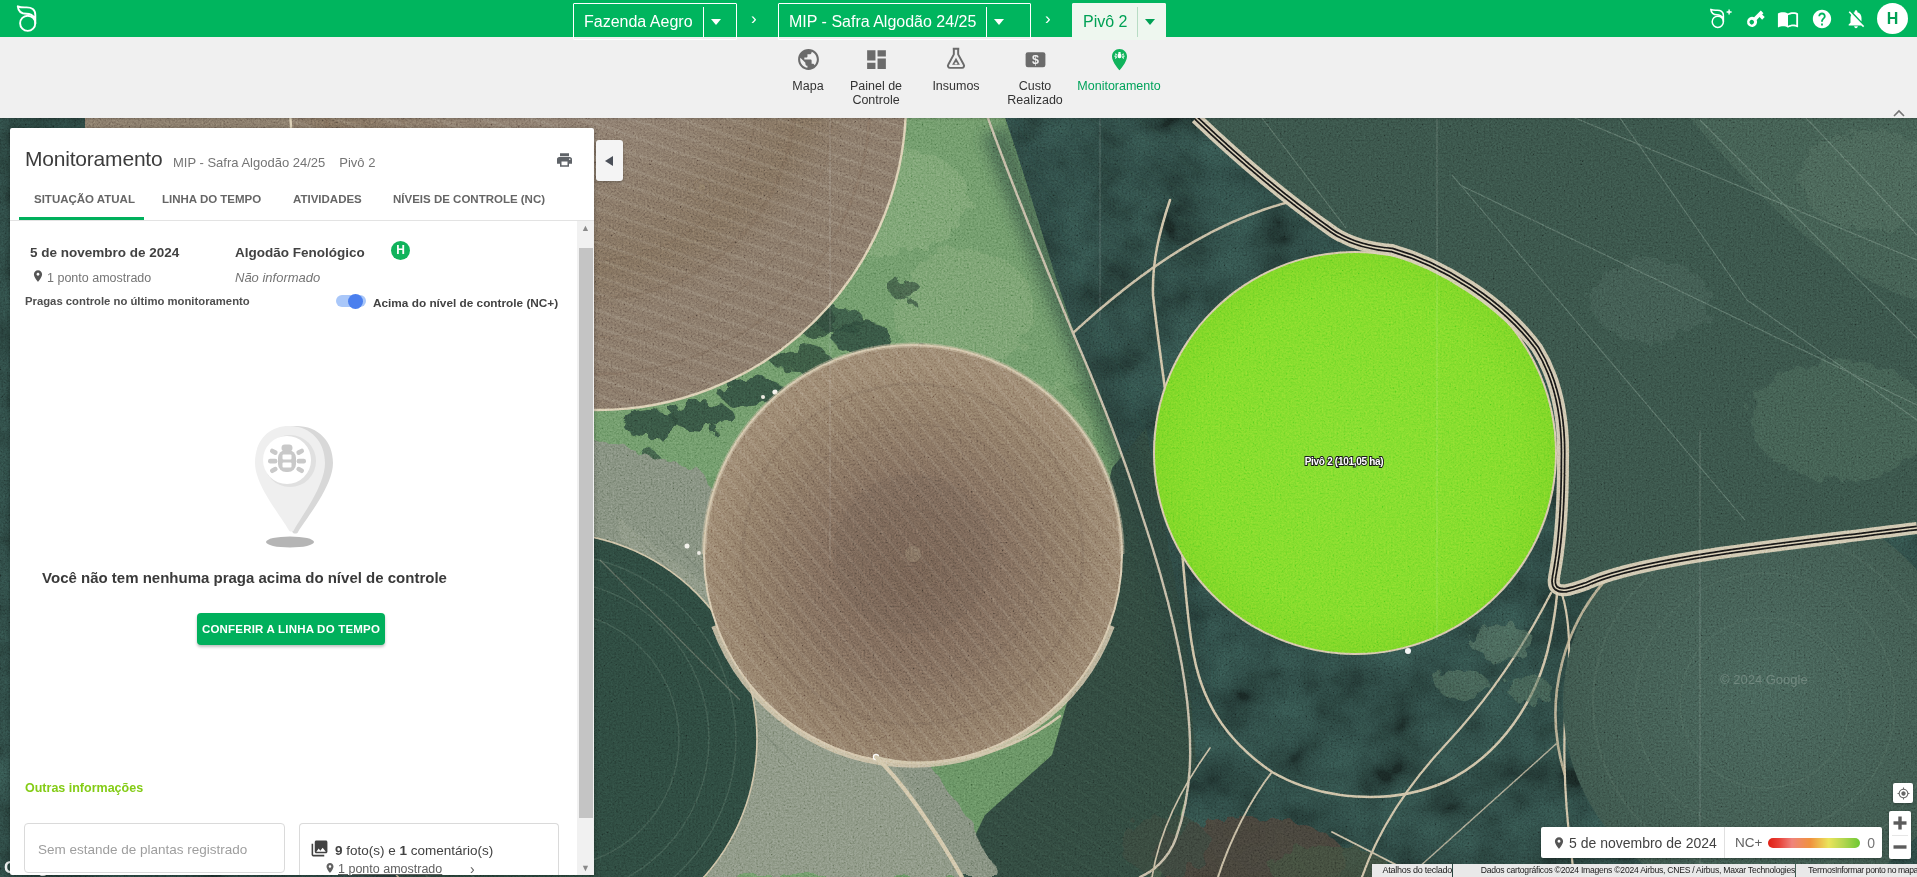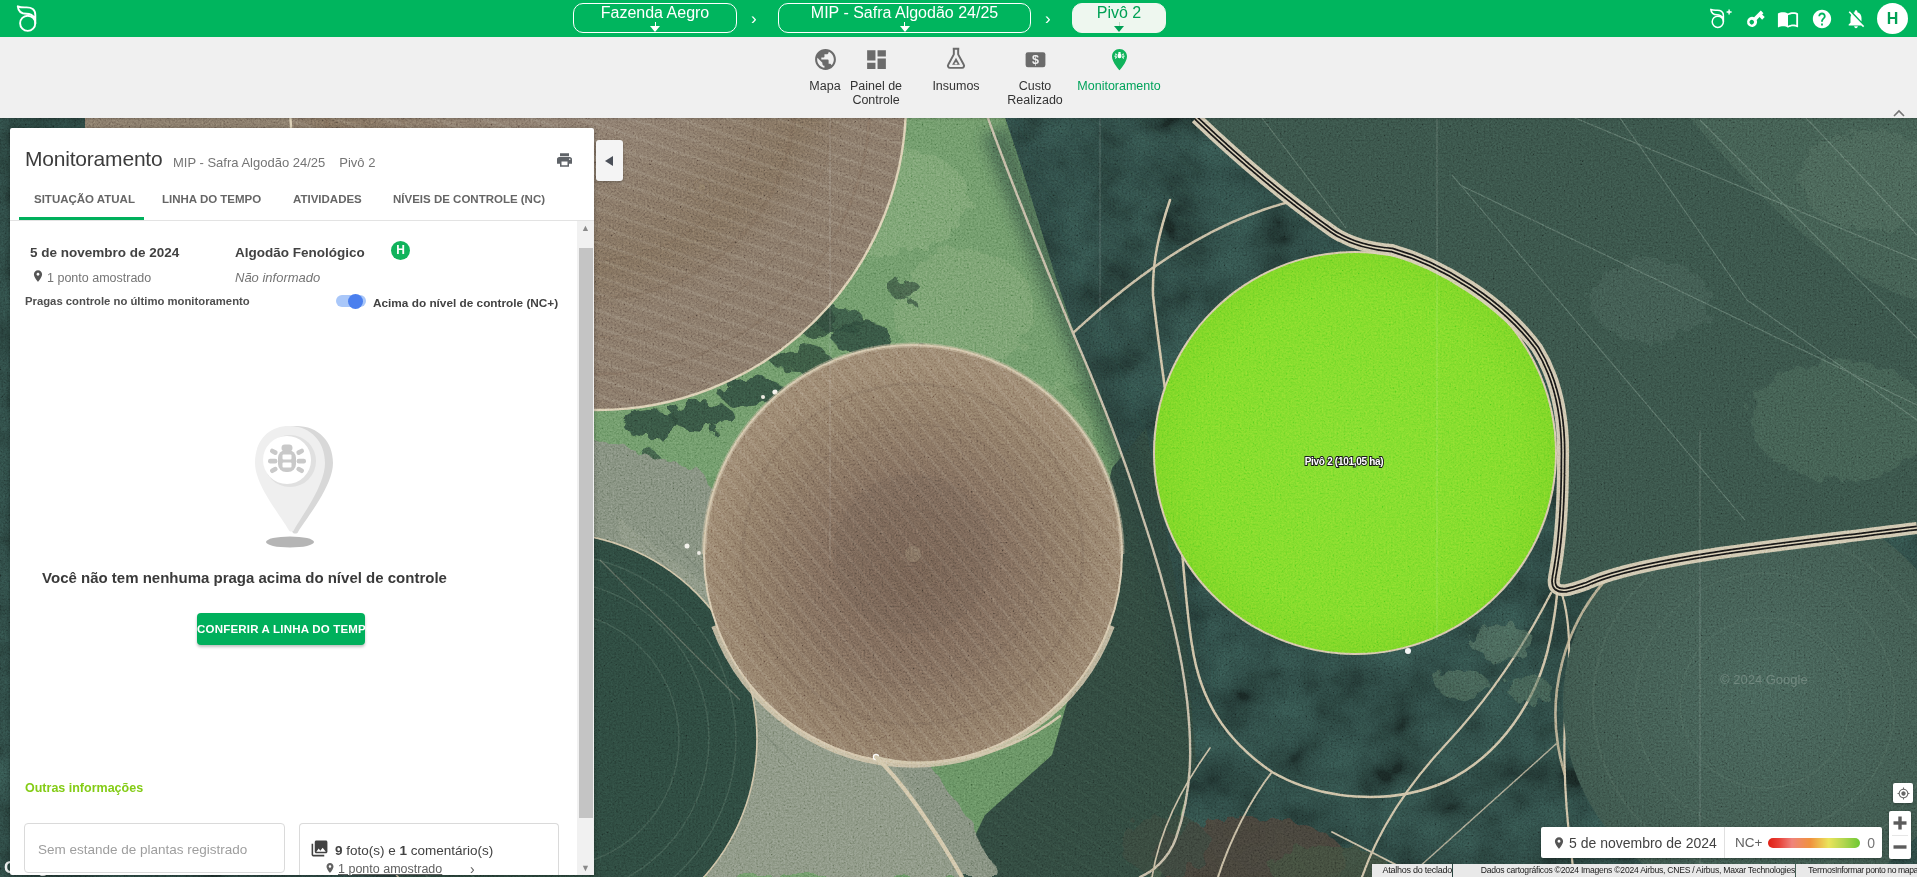--- a/index.html
+++ b/index.html
@@ -2,21 +2,21 @@
 <html lang="pt-BR"><head>
 <meta charset="utf-8">
 <title>Monitoramento</title>
 <style>
   * { margin:0; padding:0; box-sizing:border-box; }
   html,body { width:1917px; height:877px; overflow:hidden; font-family:"Liberation Sans", sans-serif; background:#2e4a45; }
   .abs { position:absolute; }
 
   
   #topbar { position:absolute; left:0; top:0; width:1917px; height:37px; background:#00b55e; z-index:50; }
-  .crumb { position:absolute; top:3px; height:30px; border:1px solid #fff; border-radius:10px; display:flex; align-items:center; color:#fff; font-size:16px;flex-direction:column; }
+  .crumb { position:absolute; top:3px; height:37px; border:1px solid #fff; border-radius:1px; display:flex; align-items:center; color:#fff; font-size:16px; }
   .crumb .txt { padding:0 10px; white-space:nowrap; }
   .crumb .sep { width:1px; height:30px; background:#fff; }
   .crumb .arr { width:24px; display:flex; align-items:center; justify-content:center; }
   .crumb.lite { background:#eef7ef; border-color:#eef7ef; color:#00a155; }
   .crumb.lite .sep { background:#b8dcc4; }
   .chev { position:absolute; top:0; height:37px; display:flex; align-items:center; color:#fff; font-size:17px; }
   .ticon { position:absolute; top:4px; width:30px; height:30px; display:flex; align-items:center; justify-content:center; }
   #avatar { position:absolute; left:1877px; top:3px; width:31px; height:31px; border-radius:50%; background:#fff; color:#00a155; font-weight:bold; font-size:16px; display:flex; align-items:center; justify-content:center; }
 
   
@@ -369,21 +369,21 @@
   </div>
   <div class="ticon" style="left:1841px">
     <svg width="22" height="22" viewBox="0 0 24 24" fill="#fff">
         <path d="M20 18.69L7.84 6.14 5.27 3.49 4 4.76l2.8 2.8v.01c-.52.99-.8 2.16-.8 3.42v5l-2 2v1h13.73l2 2L21 19.72l-1-1.03zM12 22c1.11 0 2-.89 2-2h-4c0 1.11.89 2 2 2zm6-7.32V11c0-3.08-1.64-5.64-4.5-6.32V4c0-.83-.67-1.5-1.5-1.5s-1.5.67-1.5 1.5v.68c-.15.03-.29.08-.42.12-.1.03-.2.07-.3.11h-.01c-.01 0-.01 0-.02.01-.23.09-.46.2-.68.31 0 0-.01 0-.01.01L18 14.68z"></path>
       </svg>
   </div>
   <div id="avatar">H</div>
 </div>
 
 <div id="toolbar">
-  <div class="tool" style="left:795px;width:60px">
+  <div class="tool" style="left:778px;width:60px">
     <div class="ic">
         <svg width="25" height="25" viewBox="0 0 24 24" fill="#6b6b6b">
           <path d="M12 2C6.48 2 2 6.48 2 12s4.48 10 10 10 10-4.48 10-10S17.52 2 12 2zM4 12c0-.61.08-1.21.21-1.78L8.99 15v1c0 1.1.9 2 2 2v1.93C7.06 19.43 4 16.07 4 12zm13.89 5.4c-.26-.81-1-1.4-1.9-1.4h-1v-3c0-.55-.45-1-1-1h-6v-2h2c.55 0 1-.45 1-1V7h2c1.1 0 2-.9 2-2v-.41C17.92 5.77 20 8.65 20 12c0 2.08-.81 3.98-2.11 5.4z"></path>
         </svg>
       </div>
     <div>Mapa</div>
   </div>
   <div class="tool" style="left:836px;width:80px">
     <div class="ic">
         <svg width="25" height="25" viewBox="0 0 24 24" fill="#6b6b6b">
@@ -478,21 +478,21 @@
     <rect x="20.8" y="43.6" width="8" height="4.6" rx="2.2" transform="rotate(-28 24.8 45.9)"></rect>
     <rect x="47.2" y="43.6" width="8" height="4.6" rx="2.2" transform="rotate(28 51.2 45.9)"></rect>
   </g>
   <g fill="#fff">
     <rect x="33.5" y="30.5" width="9" height="5" rx="1"></rect>
     <rect x="33.5" y="38.5" width="9" height="5" rx="1"></rect>
   </g>
 </svg>
 </div>
 <div class="abs" style="left:10px;top:569px;width:469px;text-align:center;font-size:15px;font-weight:bold;color:#3a3a3a;z-index:21">Você não tem nenhuma praga acima do nível de controle</div>
-<div class="abs" style="left:197px;top:613px;width:168px;height:32px;background:#00b05c;border-radius:4px;box-shadow:0 2px 3px rgba(0,0,0,.25);color:#fff;font-size:11.5px;font-weight:bold;text-align:center;line-height:32px;letter-spacing:.2px;z-index:21;white-space:nowrap">CONFERIR A LINHA DO TEMPO</div>
+<div class="abs" style="left:197px;top:613px;width:188px;height:32px;background:#00b05c;border-radius:4px;box-shadow:0 2px 3px rgba(0,0,0,.25);color:#fff;font-size:11.5px;font-weight:bold;text-align:center;line-height:32px;letter-spacing:.2px;z-index:21;white-space:nowrap">CONFERIR A LINHA DO TEMPO</div>
 
 <div class="abs" style="left:25px;top:781px;font-size:12.5px;color:#84cc16;font-weight:bold;z-index:21">Outras informações</div>
 <div class="abs" style="left:24px;top:823px;width:261px;height:50px;border:1px solid #dadada;border-radius:4px;z-index:21"></div>
 <div class="abs" style="left:38px;top:842px;font-size:13.5px;color:#9e9e9e;z-index:21;white-space:nowrap">Sem estande de plantas registrado</div>
 <div class="abs" style="left:299px;top:823px;width:260px;height:52px;border:1px solid #dadada;border-radius:4px 4px 0 0;border-bottom:none;z-index:21"></div>
 <div class="abs" style="left:309px;top:839px;z-index:21"><svg width="21" height="19" viewBox="0 0 24 24" fill="#424242">
       <path d="M22 16V4c0-1.1-.9-2-2-2H8c-1.1 0-2 .9-2 2v12c0 1.1.9 2 2 2h12c1.1 0 2-.9 2-2zm-11-4l2.03 2.71L16 11l4 5H8l3-4zM2 6v14c0 1.1.9 2 2 2h14v-2H4V6H2z"></path>
     </svg></div>
 <div class="abs" style="left:335px;top:843px;font-size:13.5px;color:#424242;z-index:21;white-space:nowrap"><span class="b">9</span> foto(s) e <span class="b">1</span> comentário(s)</div>
 <div class="abs" style="left:324px;top:861px;z-index:21"><svg width="12" height="14" viewBox="0 0 24 24" fill="#616161">

